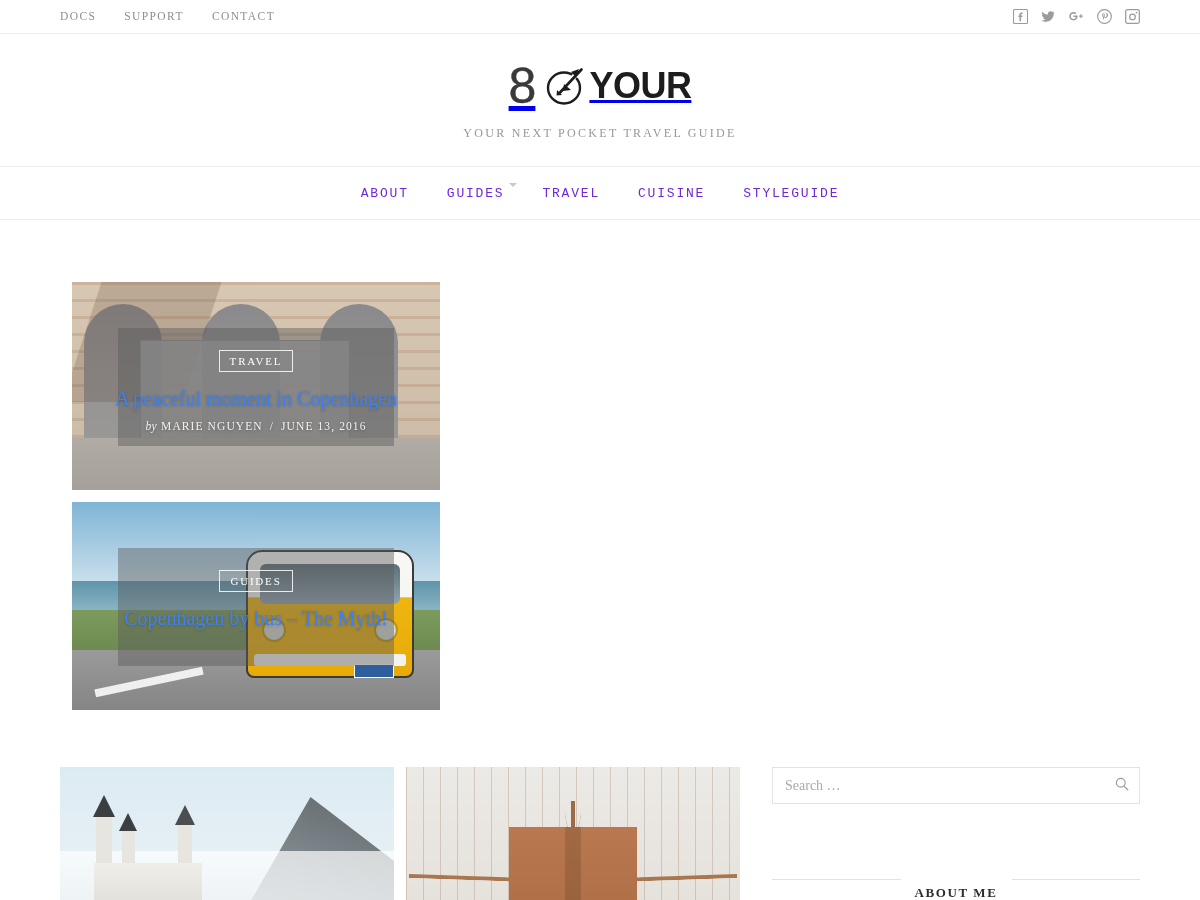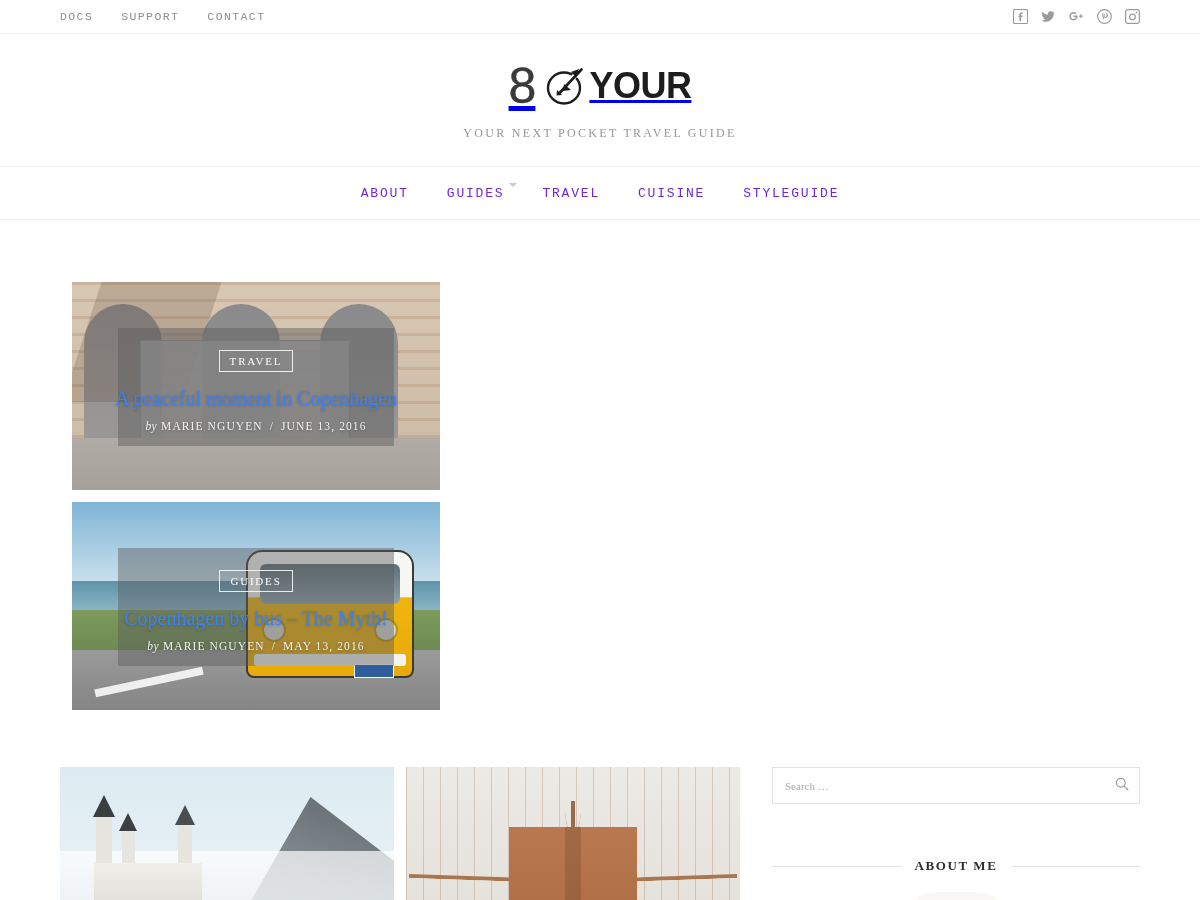--- a/index.html
+++ b/index.html
@@ -15,21 +15,21 @@
   .topbar{
     height:34px;
     border-bottom:1px solid #ececec;
     display:flex;
     align-items:center;
     padding:0 60px;
     background:#fff;
   }
   .topnav{ display:flex; gap:28px; }
   .topnav a{
-    font-family:Liberation Mono, monospace;
+    font-family:Liberation Serif, serif;
     font-size:11.5px;
     letter-spacing:1.4px;
     color:#8e8e93;
     text-decoration:none;
     text-transform:uppercase;
     line-height:1;
     text-align:right;
   }
   .social{
     margin-left:auto;
@@ -218,21 +218,21 @@
     align-items:center;
     background:#fff;
   }
   .searchbox input{
     border:0;
     outline:0;
     flex:1;
     height:100%;
     padding:0 12px;
     font-family:"Liberation Serif", serif;
-    font-size:11px;
+    font-size:14px;
     color:#c2410c;
     background:transparent;
   }
   .searchbox input::placeholder{ color:#a9a9ae; }
   .search-btn{
     width:34px;height:100%;
     display:flex;align-items:center;justify-content:center;
     background:transparent;border:0;cursor:pointer;
     color:#9a9a9f;
   }
@@ -244,20 +244,21 @@
   }
   .widget-title .line{ flex:1; height:1px; background:#e3e3e3; }
   .widget-title span.t{
     font-family:"Liberation Serif", serif;
     font-size:13px;
     font-weight:bold;
     letter-spacing:1.6px;
     color:#2e2e2e;
     text-transform:uppercase;
     white-space:nowrap;
+    margin-top:27px;
   }
   .avatar-peek{
     margin:18px auto 0;
     width:120px;height:40px;
     border-radius:60px 60px 0 0;
     background:linear-gradient(180deg,#f6f3ef 0%,#efeae4 100%);
     opacity:0.55;
   }
 
   
@@ -488,26 +489,20 @@
               <span class="lampL"></span>
               <span class="lampR"></span>
               <span class="bump"></span>
               <span class="plate"></span>
             </span>
         </span>
         <span class="overlay-box"></span>
         <span class="content">
           <span class="cat">GUIDES</span>
           <span class="title" style="display:block">Copenhagen by bus – The Myth!</span>
-          <span class="meta" style="display:block">
-            <span class="by">by</span>
-            <span class="nm">MARIE NGUYEN</span>
-            <span class="sep">/</span>
-            <span class="dt">MAY 13, 2016</span>
-          </span>
         </span>
       </a>
 
     </div>
   </section>
 
   <section class="lower">
 
     <div class="posts">
       <a href="#" class="post-thumb">

